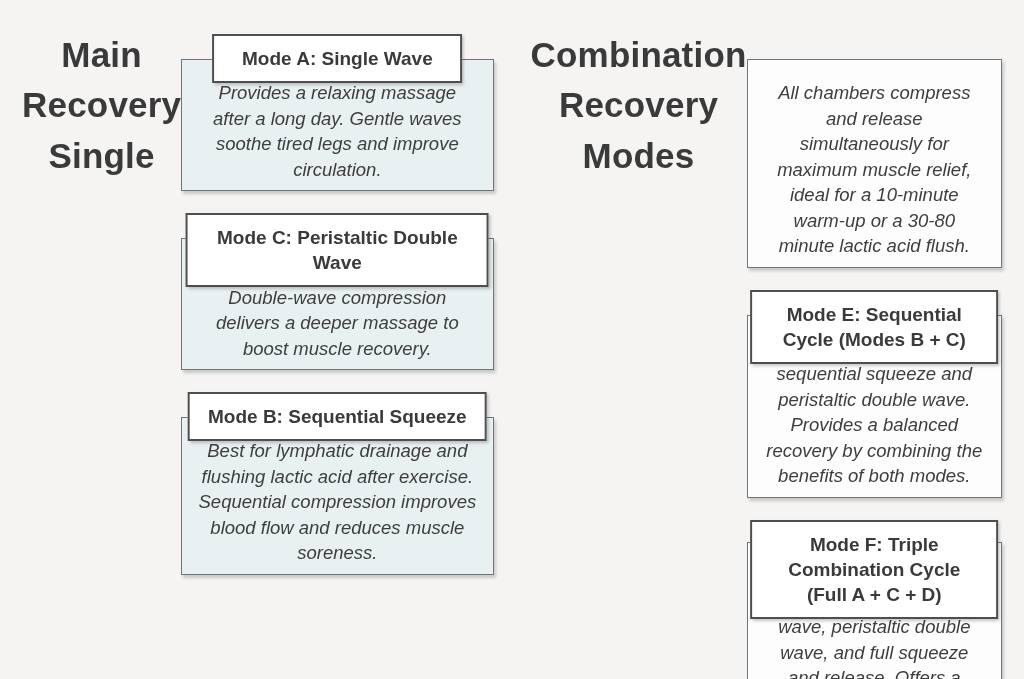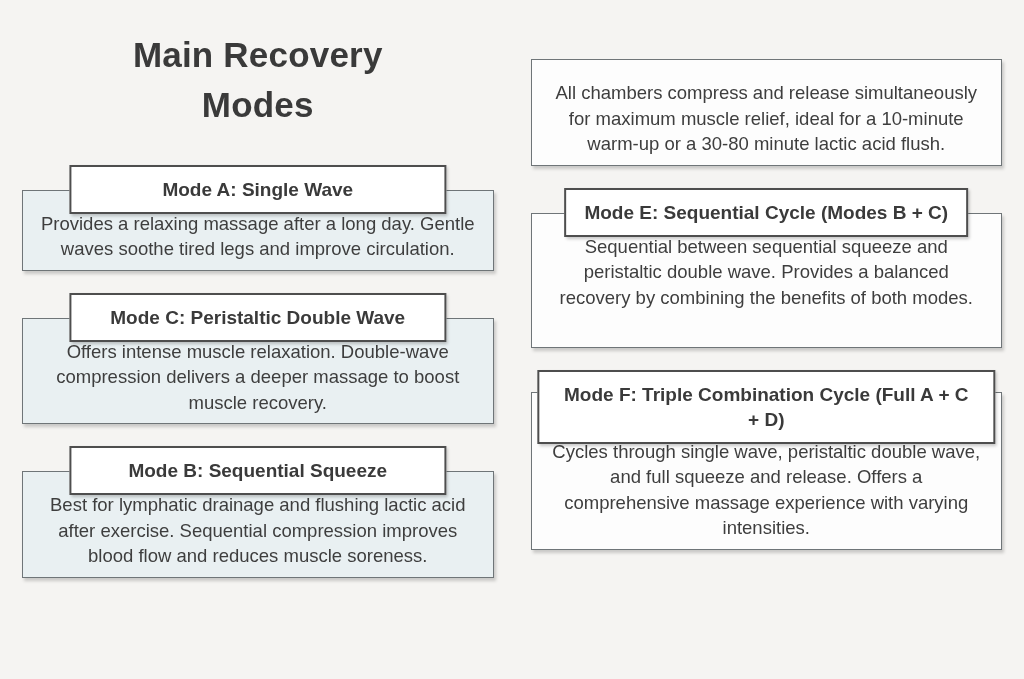--- a/index.html
+++ b/index.html
@@ -18,21 +18,21 @@
   .page {
     display: flex;
     gap: 37px;
     padding: 0 22px;
     width: 100%;
     height: 100%;
   }
   .column {
     flex: 1;
     display: flex;
-    flex-direction: column;
+    flex-direction: row;
     min-width: 0;
   }
   .heading {
     margin: 30px auto 0;
     text-align: center;
     font-size: 35px;
     font-weight: bold;
     color: var(--heading_text, #3a3a3a);
     line-height: 1.44;
     letter-spacing: 0.2px;
@@ -68,38 +68,39 @@
     color: var(--heading_text, #3a3a3a);
   }
   .card-body {
     border: 1px solid var(--body_border, #6f7578);
     box-shadow: 2px 3px 3px rgba(0,0,0,0.18);
     padding: 20px 16px 8px;
     text-align: center;
     font-size: 18.5px;
     line-height: 1.38;
     color: var(--text, #3e3e3e);
+    font-style: italic;
   }
   .card-body p { margin: 0; }
   .col-left .card-body { background: var(--left_card_bg, #e9f0f2); }
   .col-right .card-body { background: var(--right_card_bg, #fdfdfd); }
   
   .card-e .card-body { min-height: 135px; }
   .card-f { padding-top: 22px; }
   .card-f .card-body { padding-top: 46px; min-height: 150px; }
 </style>
 </head>
 <body>
 
 <div class="page">
 
   <div class="column col-left">
     <h1 class="heading">
       <span>Main Recovery</span>
-      <span>Modes</span>
+      <span>Single</span>
     </h1>
     <div class="cards">
 
       <div class="card card-a">
         <div class="card-title">Mode A: Single Wave</div>
         <div class="card-body">
           <p>Provides a relaxing massage after a long day. Gentle waves soothe tired legs and improve circulation.</p>
         </div>
       </div>
 
@@ -114,20 +115,24 @@
         <div class="card-title">Mode B: Sequential Squeeze</div>
         <div class="card-body">
           <p>Best for lymphatic drainage and flushing lactic acid after exercise. Sequential compression improves blood flow and reduces muscle soreness.</p>
         </div>
       </div>
 
     </div>
   </div>
 
   <div class="column col-right">
+    <h1 class="heading">
+      <span>Combination</span>
+      <span>Recovery Modes</span>
+    </h1>
     <div class="cards">
 
       <div class="card card-d">
         <div class="card-body">
           <p>All chambers compress and release simultaneously for maximum muscle relief, ideal for a 10-minute warm-up or a 30-80 minute lactic acid flush.</p>
         </div>
       </div>
 
       <div class="card card-e">
         <div class="card-title">Mode E: Sequential Cycle (Modes B + C)</div>

